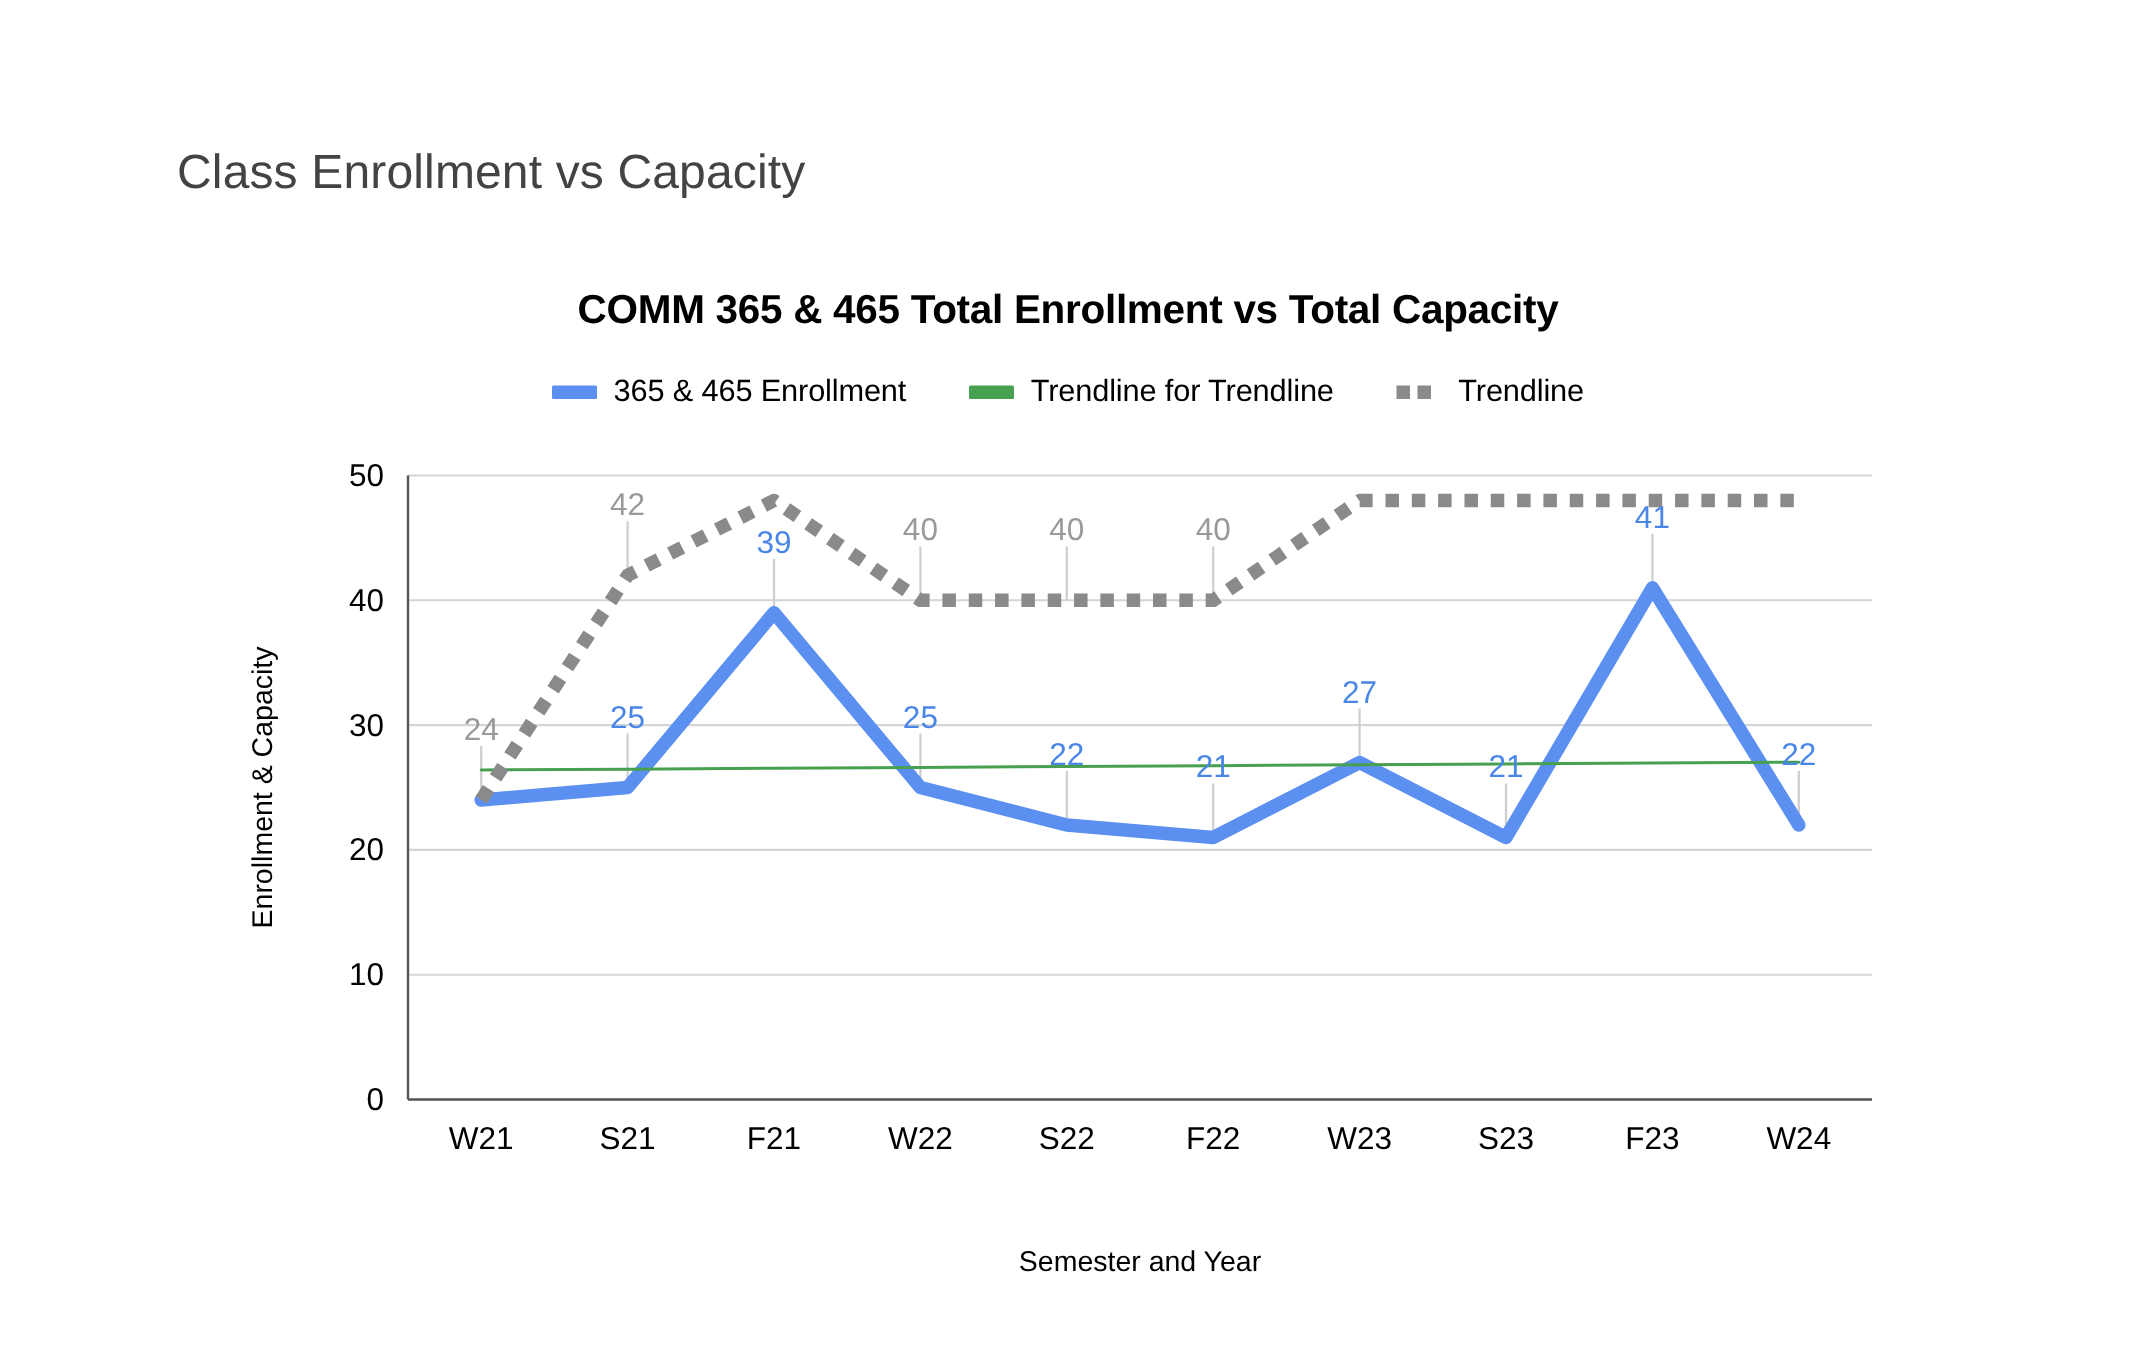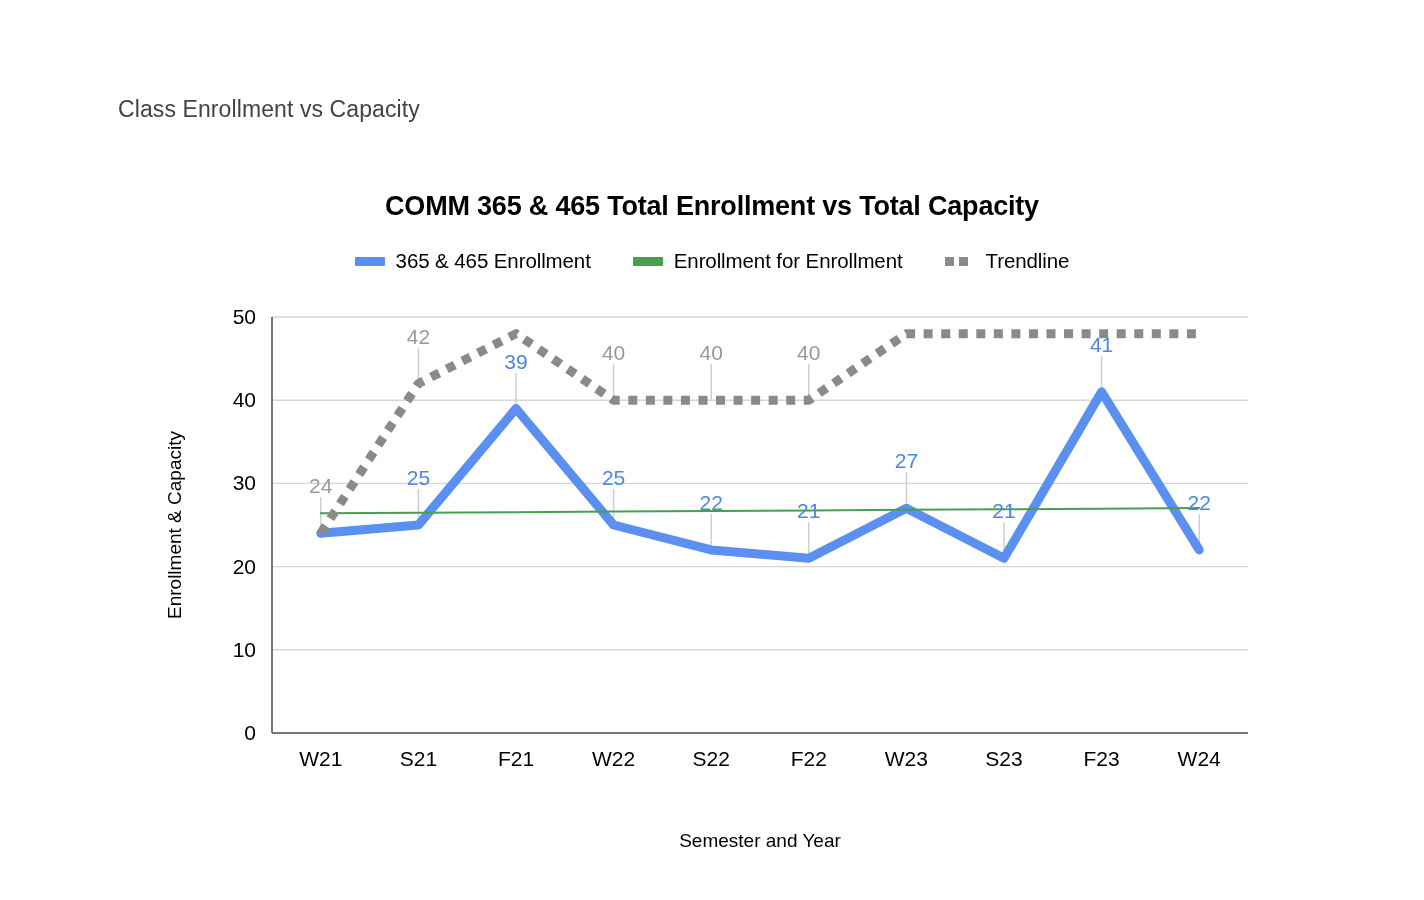--- a/index.html
+++ b/index.html
@@ -14,21 +14,21 @@
     color: #202124;
     overflow: hidden;
     position: relative;
   }
 
   
   #page-heading {
     position: absolute;
     left: 118px;
     top: 96px;
-    font-size: 23px;
+    font-size: 32px;
     font-weight: 400;
     color: #434343;
     letter-spacing: 0.1px;
     white-space: nowrap;
   }
 
   
   #chart-figure {
     position: absolute;
     left: 0px;
@@ -143,21 +143,21 @@
 
   <div id="chart-title">COMM 365 &amp; 465 Total Enrollment vs Total Capacity</div>
 
   <div id="chart-legend">
     <div class="legend-item">
       <span class="legend-swatch solid-thick" style="background: rgb(91, 143, 240);"></span>
       <span class="legend-label">365 &amp; 465 Enrollment</span>
     </div>
     <div class="legend-item">
       <span class="legend-swatch solid-thick" style="background: rgb(71, 160, 79);"></span>
-      <span class="legend-label">Enrollment for Enrollment</span>
+      <span class="legend-label">Trendline for Trendline</span>
     </div>
     <div class="legend-item">
       <span class="legend-swatch dotted">
           <i style="background: rgb(138, 138, 138);"></i>
           <i style="background: rgb(138, 138, 138);"></i>
         </span>
       <span class="legend-label">Trendline</span>
     </div>
   </div>
 

